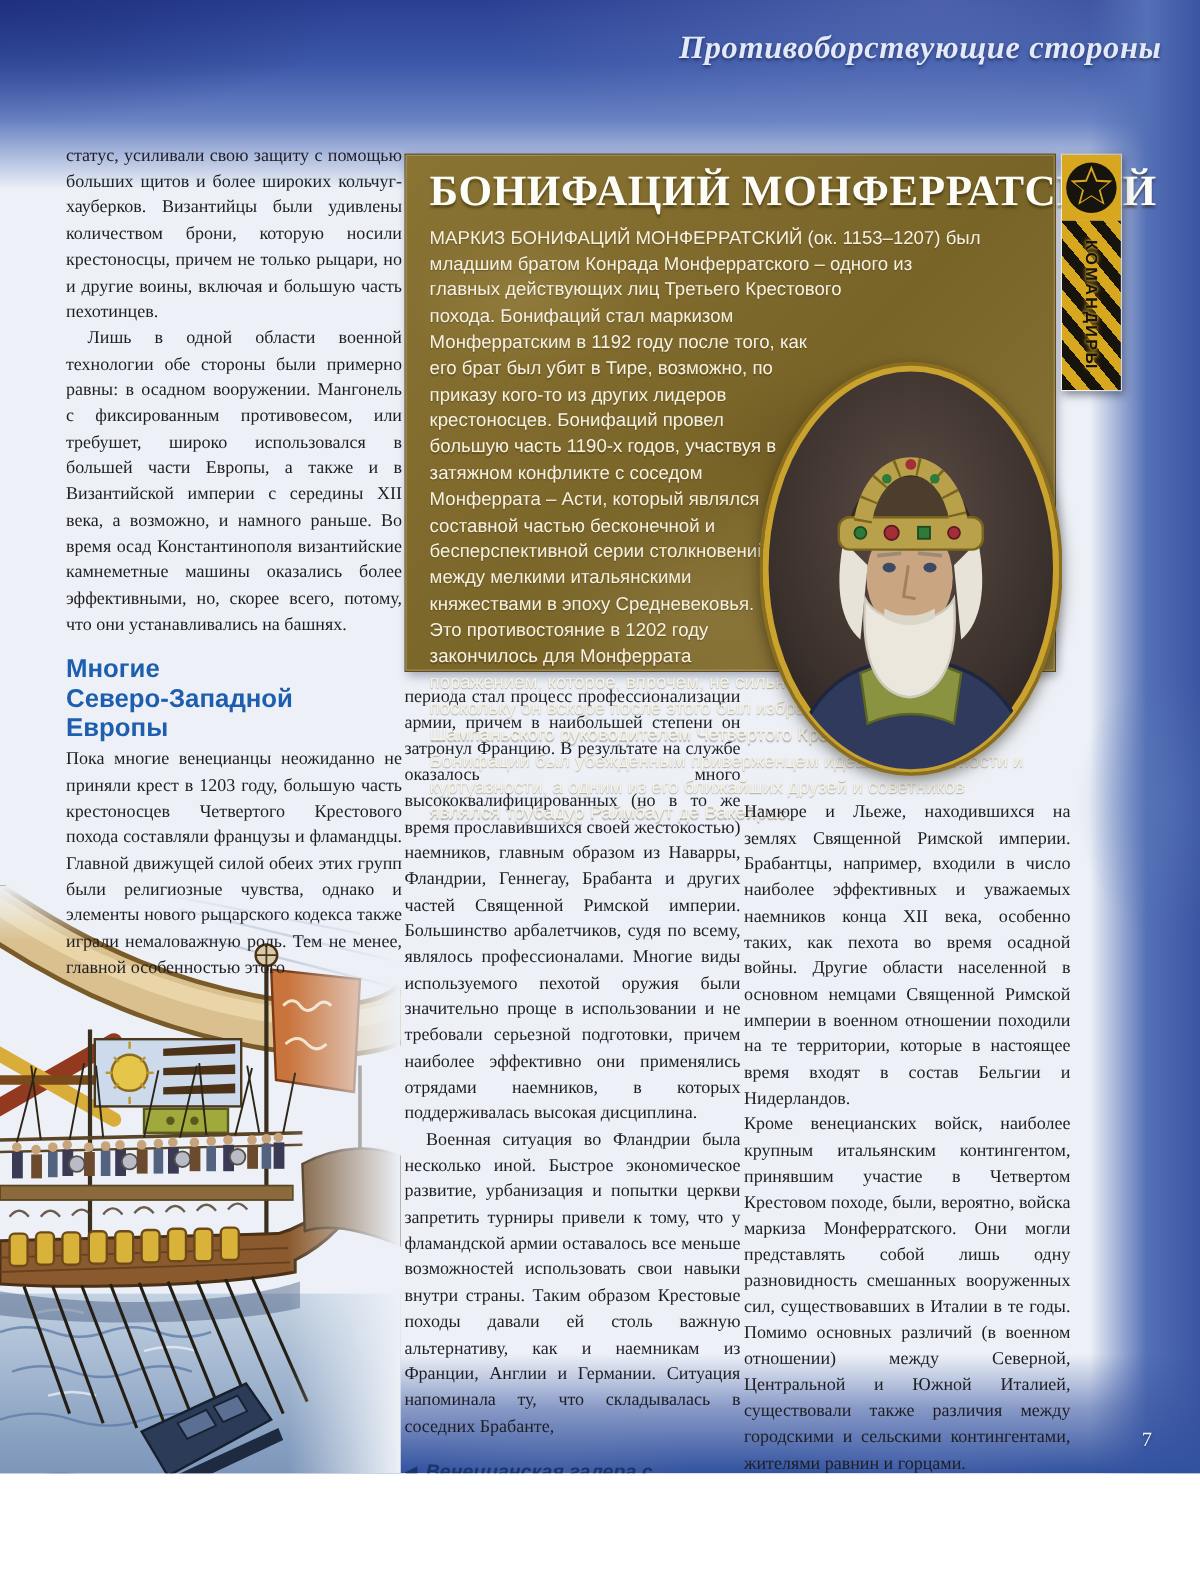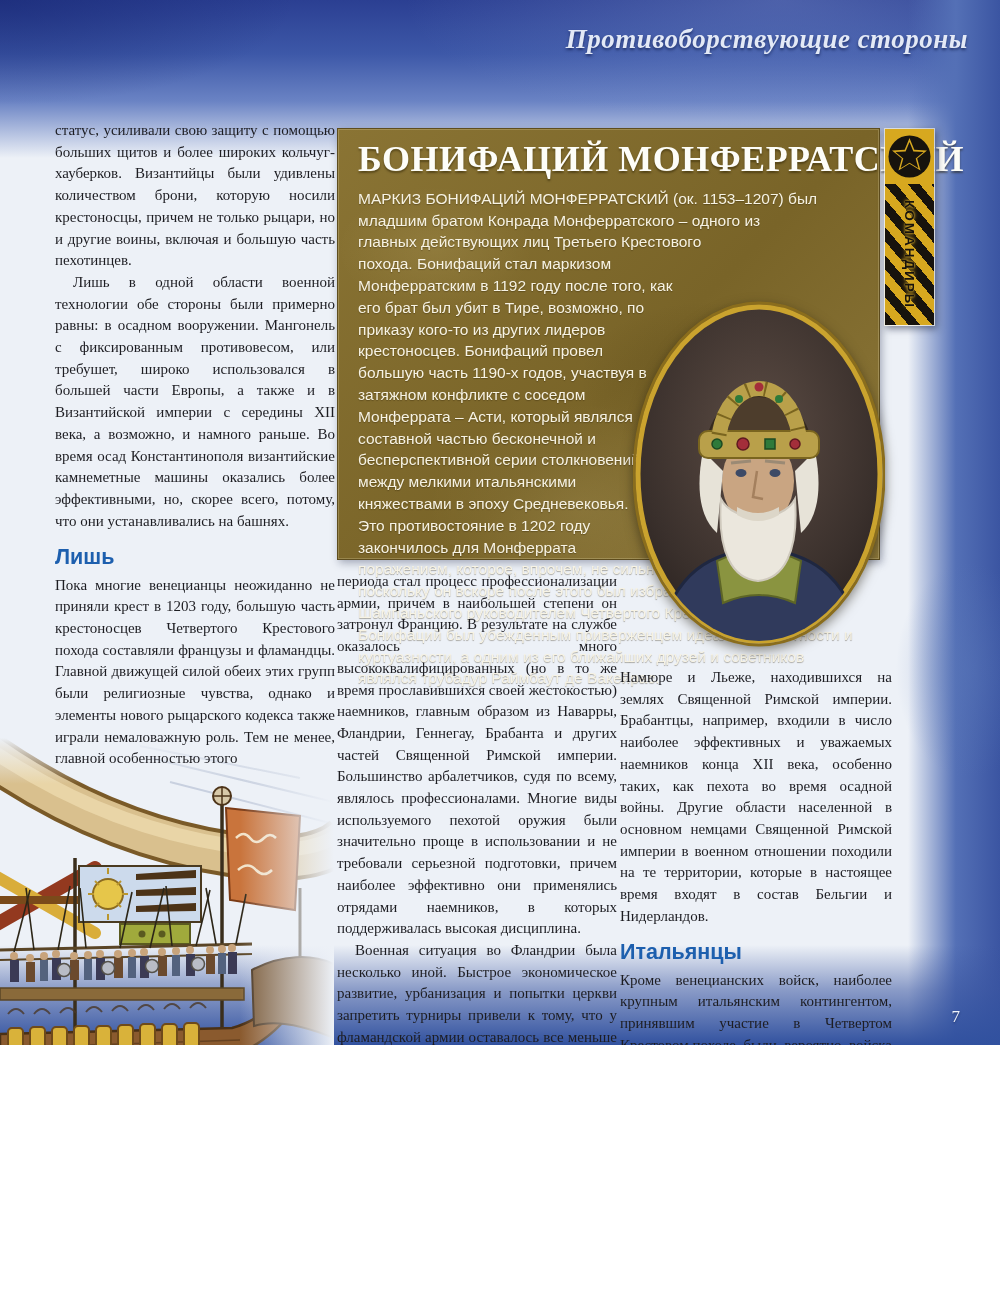--- a/index.html
+++ b/index.html
@@ -1,17 +1,17 @@
 <!DOCTYPE html>
 <html lang="ru"><head>
 <meta charset="utf-8">
 <style>
   html,body{margin:0;padding:0;}
   .page{
-    position:relative;width:1000px;height:1045px;overflow:hidden;
+    position:relative;width:1000px;height:1228px;overflow:hidden;
     background:#edf1f7;
     font-family:"Liberation Serif","DejaVu Serif",serif;
   }
   
   .band{position:absolute;pointer-events:none;}
   .band-top{
     left:0;top:0;width:1000px;height:158px;z-index:1;
     background:
       radial-gradient(420px 150px at 0% 0%, rgba(20,35,110,.55), transparent 70%),
       radial-gradient(500px 170px at 78% 0%, rgba(140,160,215,.35), transparent 75%),
@@ -334,21 +334,22 @@
     <path d="M128,500 L232,452 L236,462 L134,510 Z" fill="#1e2a40"></path>
 
     <rect x="240" y="0" width="94" height="573" fill="url(#fadeR)"></rect>
     <rect x="0" y="0" width="334" height="46" fill="url(#fadeT)"></rect>
   </svg>
 
   <div class="col col-left">
     <p>статус, усиливали свою защиту с помощью больших щитов и более широких кольчуг-хауберков. Византийцы были удивлены количеством брони, которую носили крестоносцы, причем не только рыцари, но и другие воины, включая и большую часть пехотинцев.</p>
     <p class="indent">Лишь в одной области военной технологии обе стороны были примерно равны: в осадном вооружении. Мангонель с фиксированным противовесом, или требушет, широко использовался в большей части Европы, а также и в Византийской империи с середины XII века, а возможно, и намного раньше. Во время осад Константинополя византийские камнеметные машины оказались более эффективными, но, скорее всего, потому, что они устанавливались на башнях.</p>
     <h2 class="section-heading">
-      <span>Лишь</span>
+      <span>Многие</span>
+      <span>Северо-Западной Европы</span>
     </h2>
     <p>Пока многие венецианцы неожиданно не приняли крест в 1203 году, большую часть крестоносцев Четвертого Крестового похода составляли французы и фламандцы. Главной движущей силой обеих этих групп были религиозные чувства, однако и элементы нового рыцарского кодекса также играли немаловажную роль. Тем не менее, главной особенностью этого</p>
   </div>
 
   <div class="feature-box">
     <h1 class="box-title">БОНИФАЦИЙ МОНФЕРРАТСКИЙ</h1>
     <div class="box-body">
       <div class="portrait-shape"></div>
       <p>МАРКИЗ БОНИФАЦИЙ МОНФЕРРАТСКИЙ (ок. 1153–1207) был младшим братом Конрада Монферратского – одного из главных действующих лиц Третьего Крестового похода. Бонифаций стал маркизом Монферратским в 1192 году после того, как его брат был убит в Тире, возможно, по приказу кого-то из других лидеров крестоносцев. Бонифаций провел большую часть 1190-х годов, участвуя в затяжном конфликте с соседом Монферрата – Асти, который являлся составной частью бесконечной и бесперспективной серии столкновений между мелкими итальянскими княжествами в эпоху Средневековья. Это противостояние в 1202 году закончилось для Монферрата поражением, которое, впрочем, не сильно подорвало его авторитет, поскольку он вскоре после этого был избран вместо графа Тибо Шампаньского руководителем Четвертого Крестового похода. Бонифаций был убежденным приверженцем идеалов галантности и куртуазности, а одним из его ближайших друзей и советников являлся трубадур Раймбаут де Вакейрас.</p>
     </div>
@@ -411,22 +412,19 @@
   <div class="col col-middle">
     <p>периода стал процесс профессионализации армии, причем в наибольшей степени он затронул Францию. В результате на службе оказалось много высококвалифицированных (но в то же время прославившихся своей жестокостью) наемников, главным образом из Наварры, Фландрии, Геннегау, Брабанта и других частей Священной Римской империи. Большинство арбалетчиков, судя по всему, являлось профессионалами. Многие виды используемого пехотой оружия были значительно проще в использовании и не требовали серьезной подготовки, причем наиболее эффективно они применялись отрядами наемников, в которых поддерживалась высокая дисциплина.</p>
     <p class="indent">Военная ситуация во Фландрии была несколько иной. Быстрое экономическое развитие, урбанизация и попытки церкви запретить турниры привели к тому, что у фламандской армии оставалось все меньше возможностей использовать свои навыки внутри страны. Таким образом Крестовые походы давали ей столь важную альтернативу, как и наемникам из Франции, Англии и Германии. Ситуация напоминала ту, что складывалась в соседних Брабанте,</p>
     <div class="caption">
       <span class="caption-marker">◀</span><span>Венецианская галера с солдатами и требушетом. Такие корабли играли важную роль в осаде Константинополя после проникновения за Золотой Рог.</span>
     </div>
   </div>
 
   <div class="col col-right">
     <p>Намюре и Льеже, находившихся на землях Священной Римской империи. Брабантцы, например, входили в число наиболее эффективных и уважаемых наемников конца XII века, особенно таких, как пехота во время осадной войны. Другие области населенной в основном немцами Священной Римской империи в военном отношении походили на те территории, которые в настоящее время входят в состав Бельгии и Нидерландов.</p>
-    <h2 class="section-heading">
-      <span>Итальянцы</span>
-    </h2>
     <p>Кроме венецианских войск, наиболее крупным итальянским контингентом, принявшим участие в Четвертом Крестовом походе, были, вероятно, войска маркиза Монферратского. Они могли представлять собой лишь одну разновидность смешанных вооруженных сил, существовавших в Италии в те годы. Помимо основных различий (в военном отношении) между Северной, Центральной и Южной Италией, существовали также различия между городскими и сельскими контингентами, жителями равнин и горцами.</p>
 
   </div>
 
   <div class="page-number">7</div>
 
 </div>
 
 </body></html>

